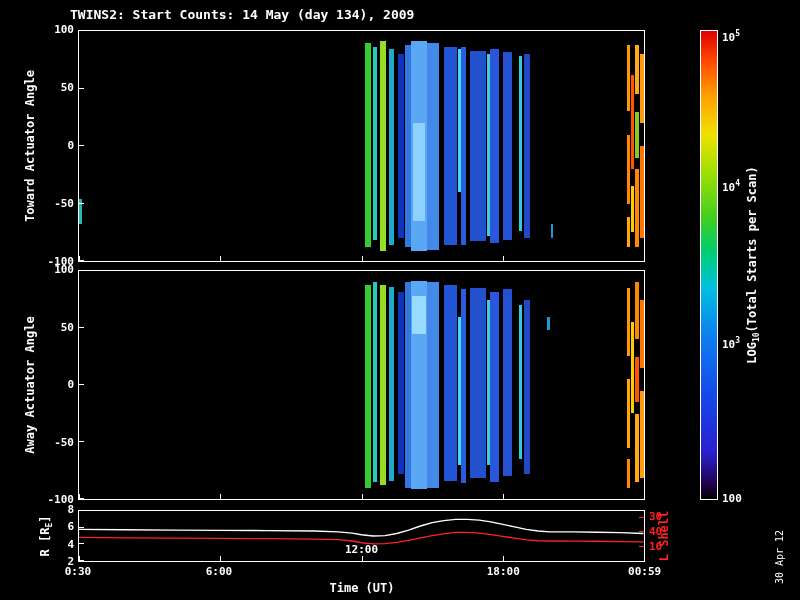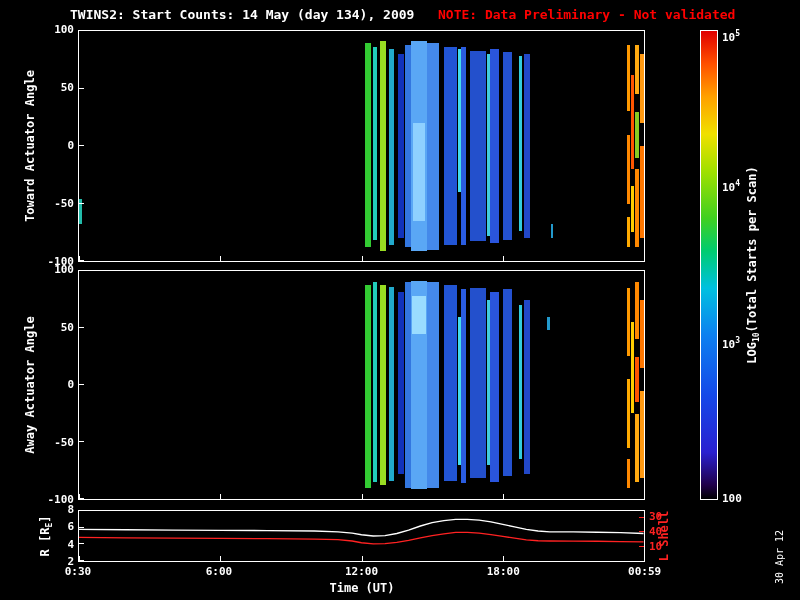--- a/index.html
+++ b/index.html
@@ -39,21 +39,20 @@
   sub { font-size:8px; vertical-align:sub; }
   #xaxis-label { left:301px; top:582px; width:122px; text-align:center; font-size:12px; }
   #bottom-svg { position:absolute; left:0; top:0; width:100%; height:100%; }
 </style>
 </head>
 <body>
 
 <div id="root">
 
   <div id="title">TWINS2: Start Counts: 14 May (day 134), 2009</div>
-  <div id="note">NOTE: Data Preliminary - Not validated</div>
 
   <div class="vlabel" id="toward-ylabel">Toward Actuator Angle</div>
   <div class="vlabel" id="away-ylabel">Away Actuator Angle</div>
 
   <div class="vlabel" id="r-ylabel"><span>R [R</span><sub>E</sub><span>]</span></div>
 
   <div class="vlabel" id="lshell-ylabel">L Shell</div>
 
   <div class="panel" id="panel-toward">
       <div class="stripe" style="left: 0%; width: 0.541667%; top: 73%; height: 11%; background: rgb(34, 187, 170);"></div>
@@ -163,21 +162,21 @@
   <div class="cb-tick" style="top:336px"><span>10</span><sup>3</sup></div>
   <div class="cb-tick" style="top:490px"><span>100</span><sup></sup></div>
 
   <div class="vlabel" id="cb-label"><span>LOG</span><sub>10</sub><span>(Total Starts per Scan)</span></div>
 
   <div class="tlabel" id="xaxis-label">Time (UT)</div>
   <div class="vlabel" id="datestamp">30 Apr 12</div>
 
 <div class="tlabel" style="left: 48px; top: 566px; width: 60px; text-align: center;">0:30</div>
     <div class="tlabel" style="left: 189px; top: 566px; width: 60px; text-align: center;">6:00</div>
-    <div class="tlabel" style="left: 331.5px; top: 566px; width: 60px; text-align: center;">12:00</div>
+    <div class="tlabel" style="left: 331.5px; top: 544px; width: 60px; text-align: center;">12:00</div>
     <div class="tlabel" style="left: 473.25px; top: 566px; width: 60px; text-align: center;">18:00</div>
     <div class="tlabel" style="left: 614.598px; top: 566px; width: 60px; text-align: center;">00:59</div>
     <div class="tlabel" style="left: 30px; width: 44px; text-align: right; top: 24px;">100</div>
     <div class="tlabel" style="left: 30px; width: 44px; text-align: right; top: 82px;">50</div>
     <div class="tlabel" style="left: 30px; width: 44px; text-align: right; top: 140px;">0</div>
     <div class="tlabel" style="left: 30px; width: 44px; text-align: right; top: 198px;">-50</div>
     <div class="tlabel" style="left: 30px; width: 44px; text-align: right; top: 256px;">-100</div>
     <div class="tlabel" style="left: 30px; width: 44px; text-align: right; top: 264px;">100</div>
     <div class="tlabel" style="left: 30px; width: 44px; text-align: right; top: 321.5px;">50</div>
     <div class="tlabel" style="left: 30px; width: 44px; text-align: right; top: 379px;">0</div>

